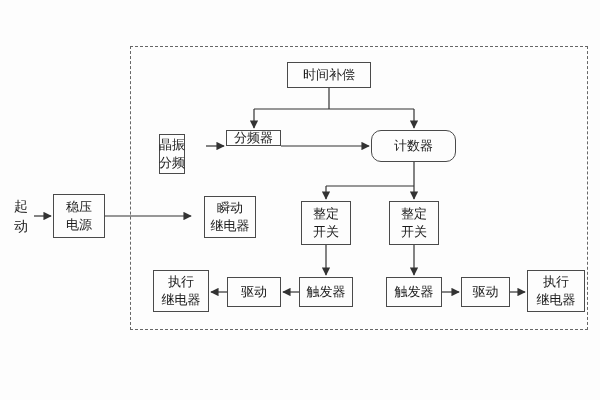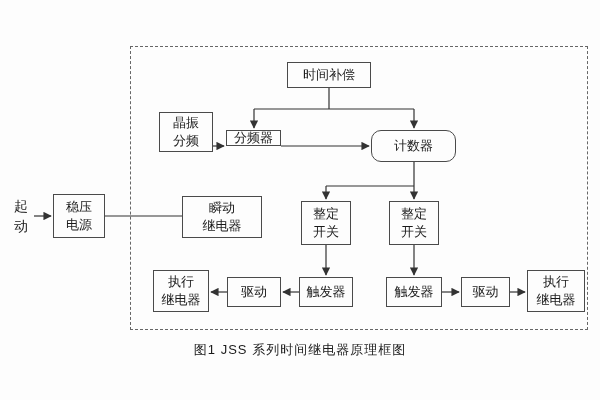--- a/index.html
+++ b/index.html
@@ -105,39 +105,39 @@
 
   <div class="freetext" style="left:8px; top:196px; width:26px;">
     <span>起</span>
     <span>动</span>
   </div>
 
   <div class="block" style="left:287px; top:62px; width:84px; height:26px;">
     <span>时间补偿</span>
   </div>
 
-  <div class="block" style="left:159px; top:112px; width:54px; height:40px;">
+  <div class="block" style="left:159px; top:134px; width:26px; height:40px;">
     <span>晶振</span>
     <span>分频</span>
   </div>
 
   <div class="block" style="left:226px; top:130px; width:55px; height:16px;">
     <span>分频器</span>
   </div>
 
   <div class="block" style="left:371px; top:130px; width:85px; height:32px;border-radius:10px;">
     <span>计数器</span>
   </div>
 
   <div class="block" style="left:53px; top:194px; width:52px; height:44px;align-items:center;">
     <span>稳压</span>
     <span>电源</span>
   </div>
 
-  <div class="block" style="left:182px; top:196px; width:80px; height:42px;">
+  <div class="block" style="left:204px; top:196px; width:52px; height:42px;">
     <span>瞬动</span>
     <span>继电器</span>
   </div>
 
   <div class="block" style="left:301px; top:201px; width:50px; height:44px;">
     <span>整定</span>
     <span>开关</span>
   </div>
 
   <div class="block" style="left:389px; top:201px; width:50px; height:44px;">
@@ -164,15 +164,14 @@
 
   <div class="block" style="left:461px; top:277px; width:49px; height:30px;">
     <span>驱动</span>
   </div>
 
   <div class="block" style="left:527px; top:270px; width:58px; height:42px;">
     <span>执行</span>
     <span>继电器</span>
   </div>
 
-  <div class="caption">图1  JSS  系列时间继电器原理框图</div>
 
 </div>
 
 </body></html>

